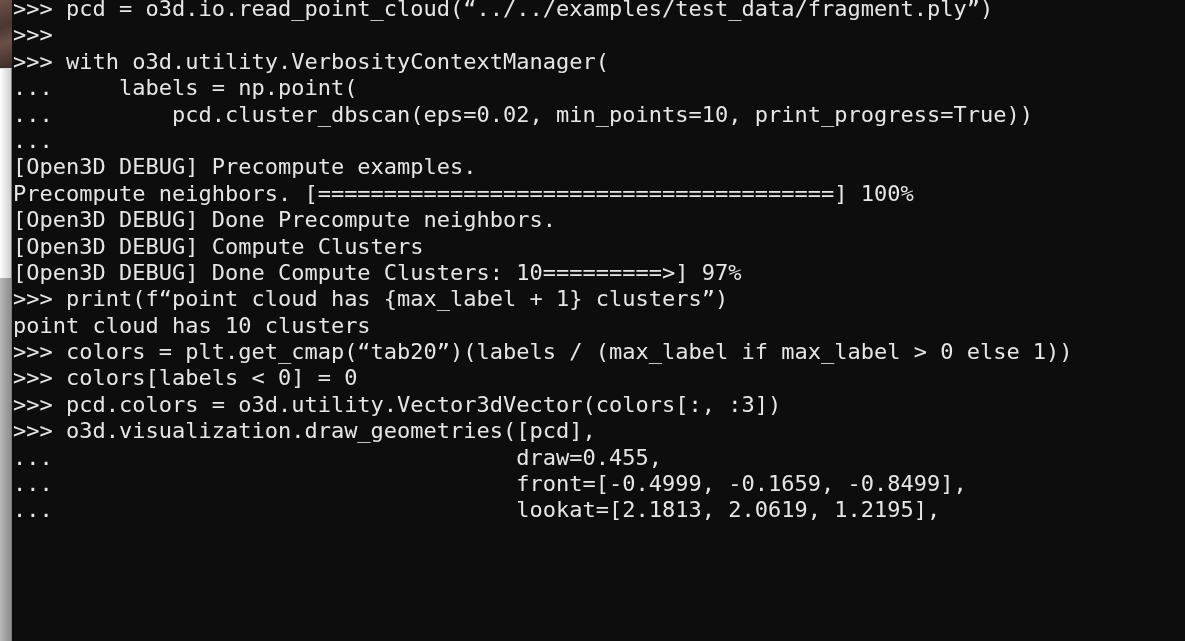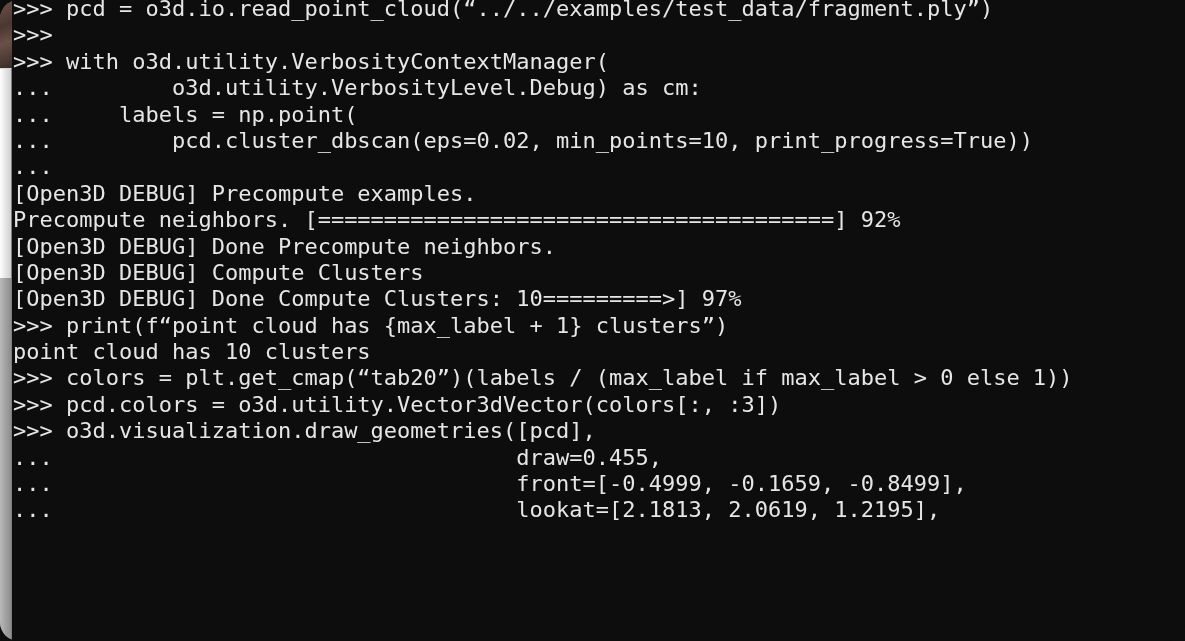--- a/index.html
+++ b/index.html
@@ -7,21 +7,20 @@
     padding: 0;
     background: #0d0d0d;
   }
   #screen {
     position: relative;
     width: 1185px;
     height: 641px;
     background: #0d0d0d;
     overflow: hidden;
     font-family: "DejaVu Sans Mono", "Liberation Mono", monospace;
-    border-radius: 19px;
   }
 
   
   #scrollbar {
     position: absolute;
     left: 0;
     top: 0;
     width: 12px;
     height: 641px;
     background: #7e7e7e;
@@ -96,32 +95,32 @@
       <div id="corner-texture"></div>
     </div>
     <div id="scroll-thumb"></div>
     <div id="scroll-lower"></div>
   </div>
 
   <div id="terminal">
       <div class="line first">&gt;&gt;&gt; pcd = o3d.io.read_point_cloud(“../../examples/test_data/fragment.ply”)</div>
       <div class="line">&gt;&gt;&gt;</div>
       <div class="line">&gt;&gt;&gt; with o3d.utility.VerbosityContextManager(</div>
-      <div class="line">...         o3d.utility.VerbosityLevel.Debug) as cm:</div>
       <div class="line">...     labels = np.point(</div>
       <div class="line">...         pcd.cluster_dbscan(eps=0.02, min_points=10, print_progress=True))</div>
       <div class="line">...</div>
       <div class="line">[Open3D DEBUG] Precompute examples.</div>
-      <div class="line">Precompute neighbors. [=======================================] 92%</div>
+      <div class="line">Precompute neighbors. [=======================================] 100%</div>
       <div class="line">[Open3D DEBUG] Done Precompute neighbors.</div>
       <div class="line">[Open3D DEBUG] Compute Clusters</div>
       <div class="line">[Open3D DEBUG] Done Compute Clusters: 10=========&gt;] 97%</div>
       <div class="line">&gt;&gt;&gt; print(f“point cloud has {max_label + 1} clusters”)</div>
       <div class="line">point cloud has 10 clusters</div>
       <div class="line">&gt;&gt;&gt; colors = plt.get_cmap(“tab20”)(labels / (max_label if max_label &gt; 0 else 1))</div>
+      <div class="line">&gt;&gt;&gt; colors[labels &lt; 0] = 0</div>
       <div class="line">&gt;&gt;&gt; pcd.colors = o3d.utility.Vector3dVector(colors[:, :3])</div>
       <div class="line">&gt;&gt;&gt; o3d.visualization.draw_geometries([pcd],</div>
       <div class="line">...                                   draw=0.455,</div>
       <div class="line">...                                   front=[-0.4999, -0.1659, -0.8499],</div>
       <div class="line">...                                   lookat=[2.1813, 2.0619, 1.2195],</div>
     </div>
 
 </div>
 
 </body></html>

